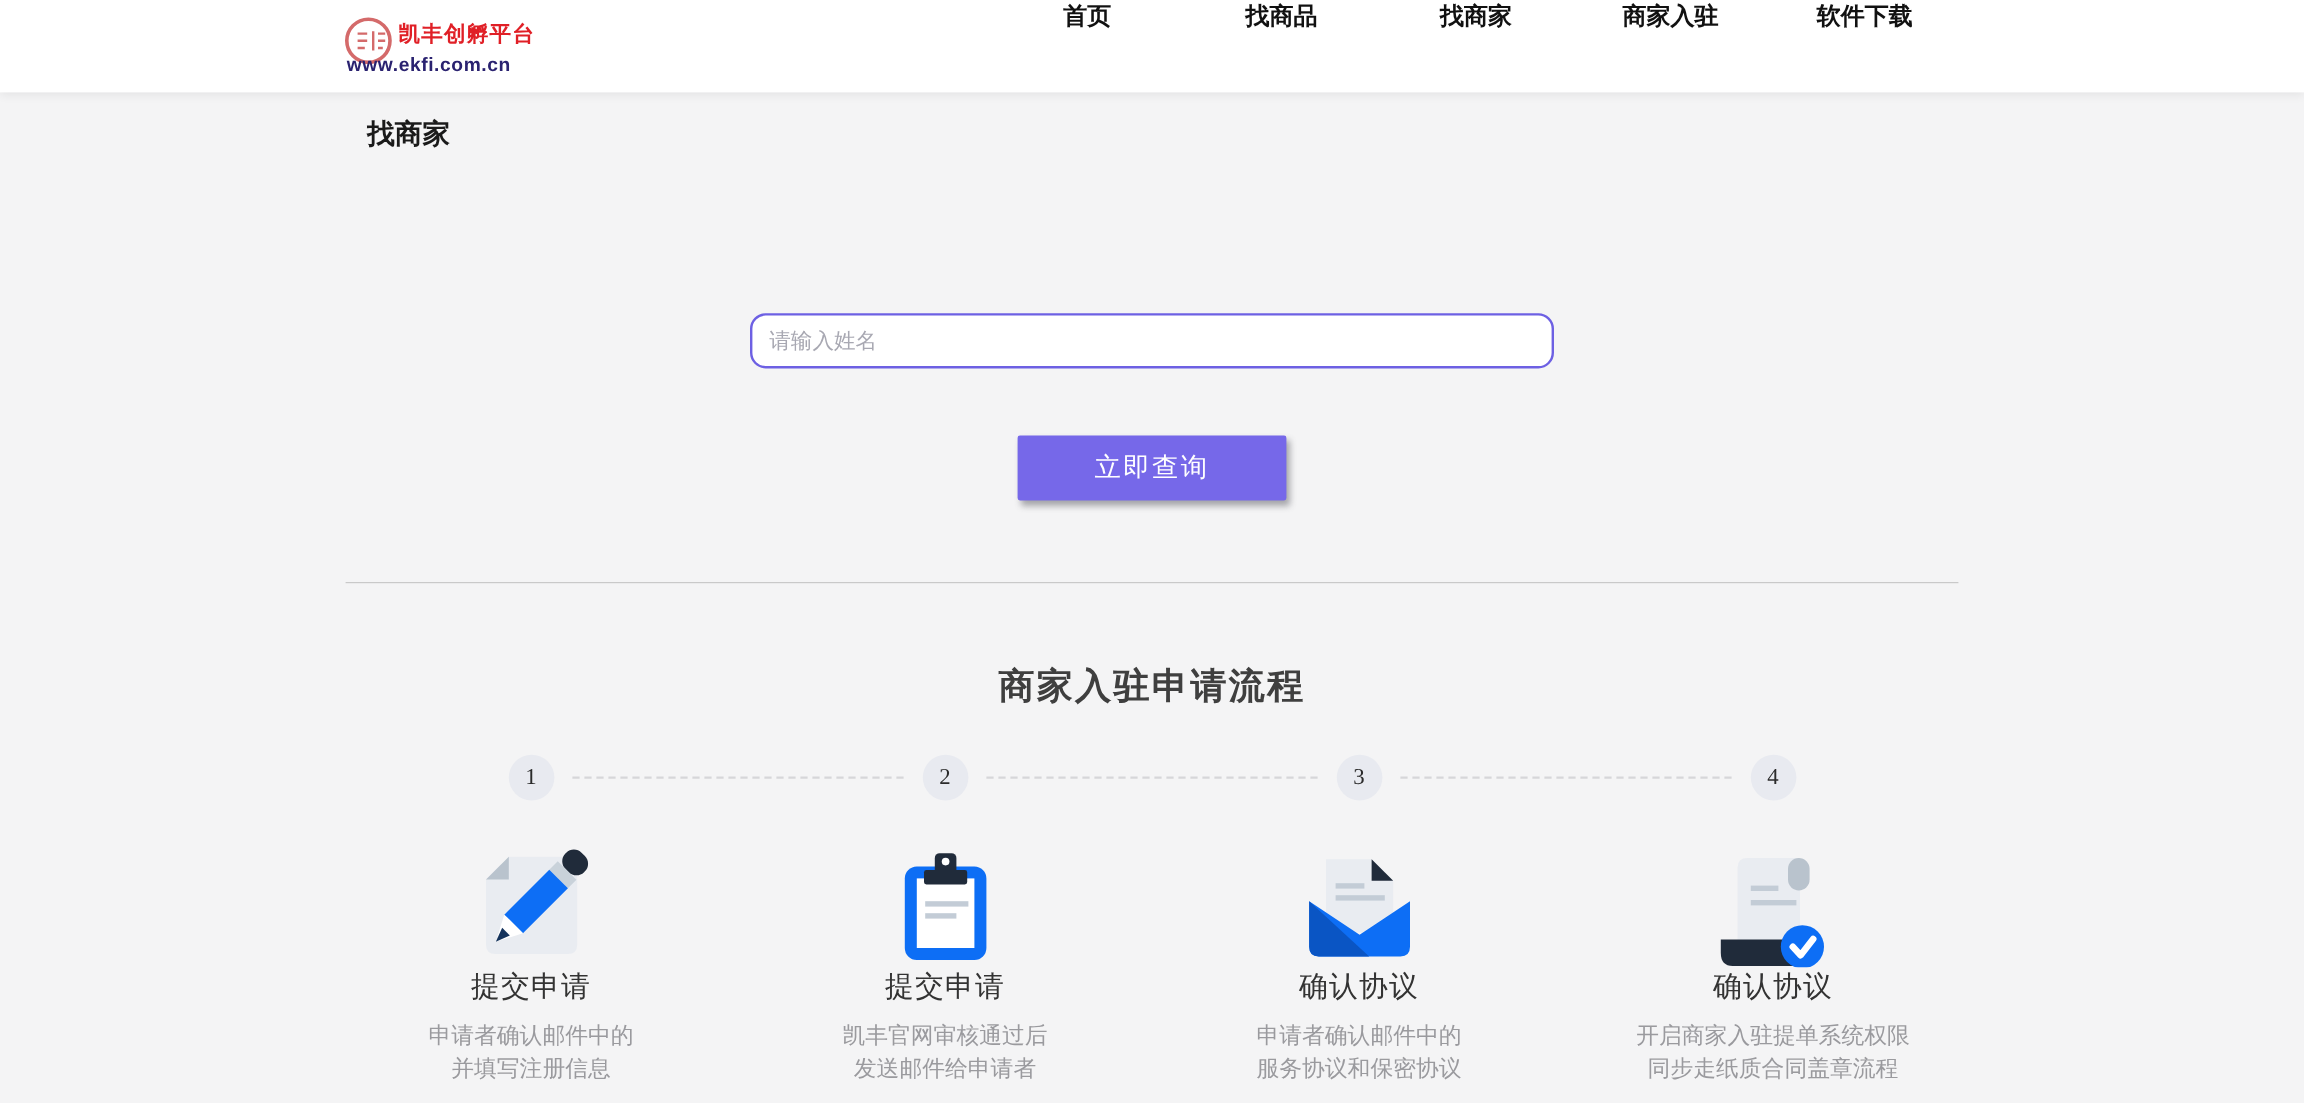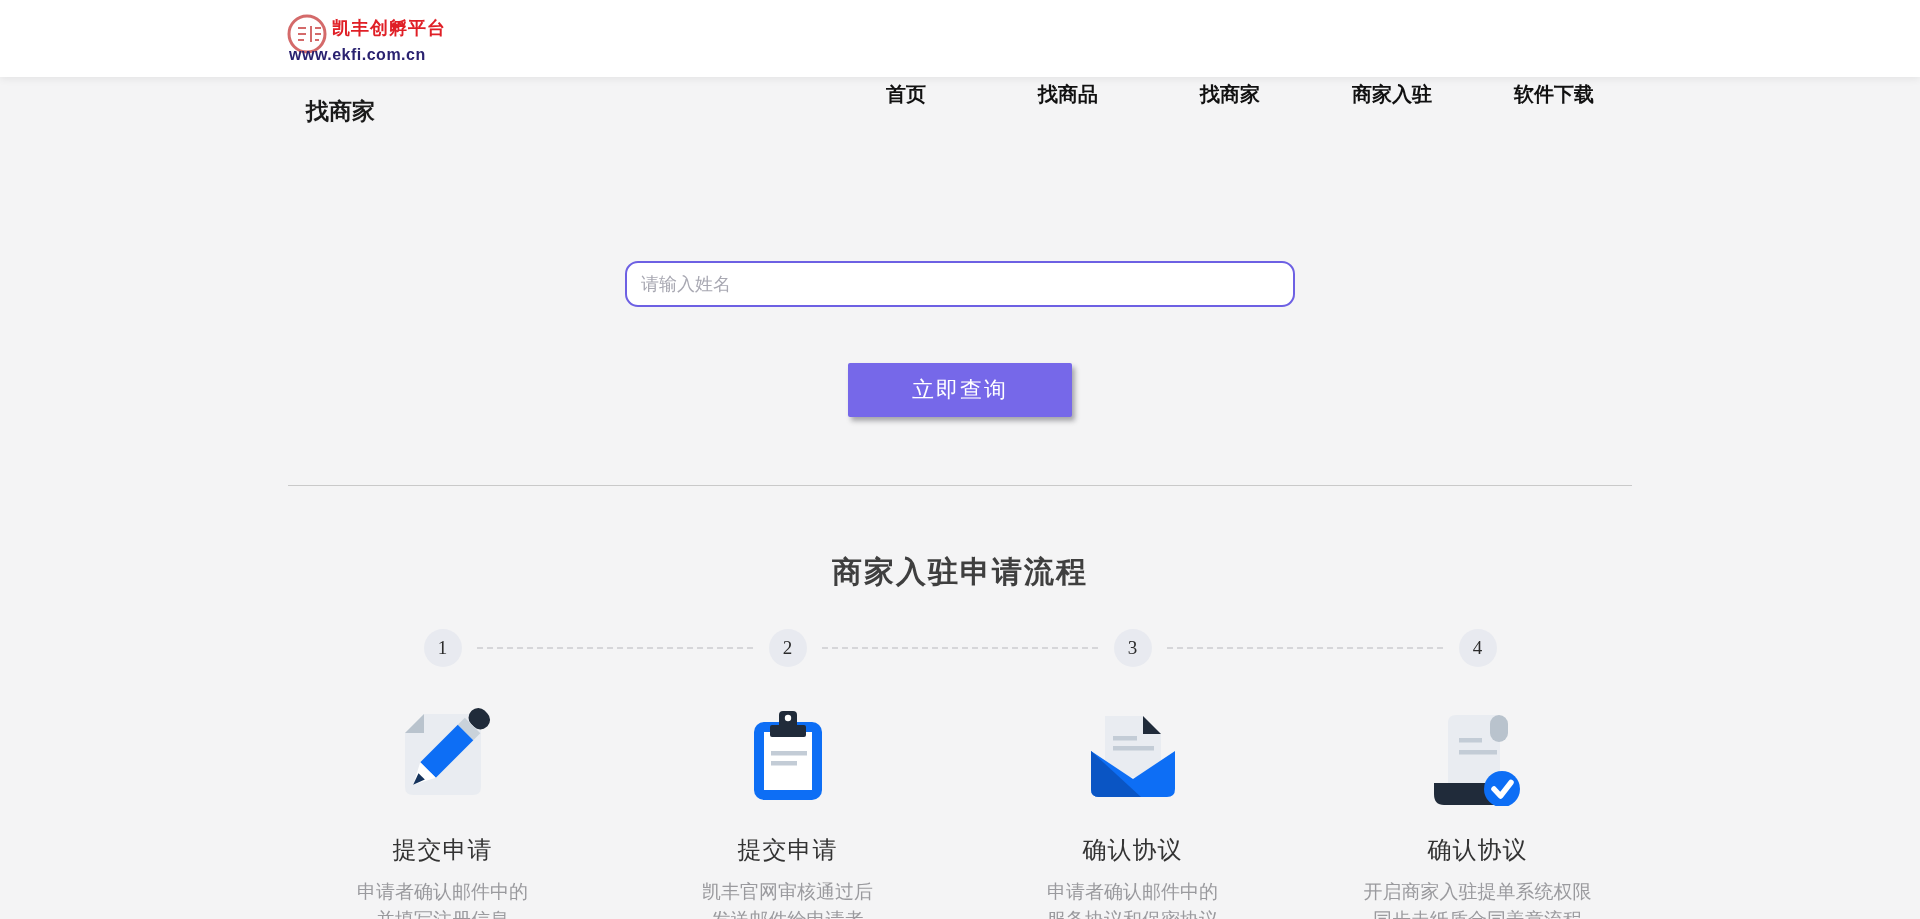--- a/index.html
+++ b/index.html
@@ -27,21 +27,21 @@
     font-size: 18px; font-weight: bold; color: #e01f26;
     letter-spacing: 1px; white-space: nowrap;
   }
   .logo-domain {
     position: absolute; left: 2px; top: 33px;
     font-size: 16px; font-weight: bold; color: #2a2270;
     letter-spacing: 0.5px; white-space: nowrap;
   }
   .nav {
     position: absolute; left: 825px; top: 0; height: 77px; width: 812px;
-    display: flex; align-items: flex-end; margin-top: 31px;
+    display: flex; align-items: flex-start;
   }
   .nav-item {
     width: 162px; text-align: center;
     font-family: "Liberation Serif", serif;
     font-size: 20px; font-weight: 600; color: #111;
     cursor: pointer; white-space: nowrap;
   }
 
   
   .page-title {
@@ -91,21 +91,20 @@
   .col-1 { left: 0; } .col-2 { left: 345px; } .col-3 { left: 690px; } .col-4 { left: 1035px; }
   .step-circle {
     width: 38px; height: 38px; border-radius: 50%;
     background: #e8eaf0;
     display: flex; align-items: center; justify-content: center;
     font-family: "Liberation Serif", serif;
     font-size: 19px; color: #2b2b2b;
   }
   .step-icon { margin-top: 37px; width: 100px; height: 102px; }
   .step-title {
-    margin-top: 28px;
     font-family: "Liberation Serif", serif;
     font-size: 24px; color: #333; letter-spacing: 1px;
   }
   .step-desc {
     margin-top: 12px; text-align: center;
     font-size: 19px; color: #9a9a9e; line-height: 28px;
     white-space: nowrap;
   }
 </style>
 </head>

